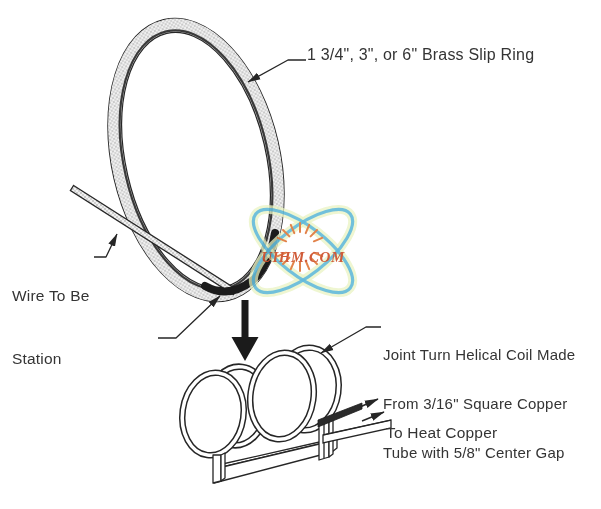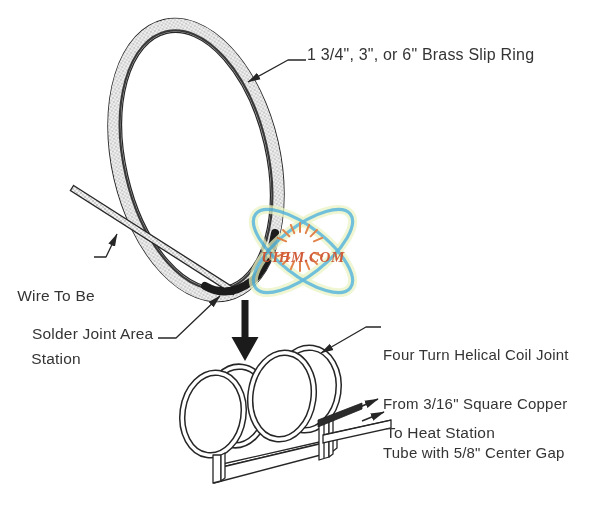--- a/index.html
+++ b/index.html
@@ -5,21 +5,21 @@
   html,body{margin:0;padding:0;background:#ffffff;}
   .stage{
     position:relative;width:601px;height:509px;background:#ffffff;
     font-family:"Liberation Sans",sans-serif;overflow:hidden;
   }
   .stage svg{position:absolute;left:0;top:0;}
   .lbl{
     position:absolute;color:#343434;font-size:15.5px;line-height:1.25;
     letter-spacing:.2px;white-space:pre;
   }
-  .lbl.center{text-align:center;}
+  .lbl.center{text-align:left;}
 </style>
 </head>
 <body>
 
 <div class="stage">
 
   <svg width="601" height="509" viewBox="0 0 601 509">
     <defs>
       <pattern id="stip" width="4" height="4" patternUnits="userSpaceOnUse">
         <rect width="4" height="4" fill="#f1f1f1"></rect>
@@ -124,23 +124,22 @@
     </g>
   </svg>
 
   <div class="lbl" style="left:307px;top:45px;font-size:16px">1 3/4", 3", or 6" Brass Slip Ring</div>
 
   <div class="lbl center" style="left:12px;top:243px;width:88px;line-height:21px">
     <div>Wire To Be</div>
     <div>Station</div>
   </div>
 
-  <div class="lbl" style="left:32px;top:324px">Solder Joint Area</div>
 
   <div class="lbl" style="left:383px;top:314px;font-size:15px;line-height:16.4px">
-    <div>Four Turn Helical Coil Joint</div>
+    <div>Joint Turn Helical Coil Made</div>
     <div>From 3/16" Square Copper</div>
     <div>Tube with 5/8" Center Gap</div>
   </div>
 
-  <div class="lbl" style="left:386px;top:423px">To Heat Station</div>
+  <div class="lbl" style="left:386px;top:423px">To Heat Copper</div>
 
 </div>
 
 </body></html>

